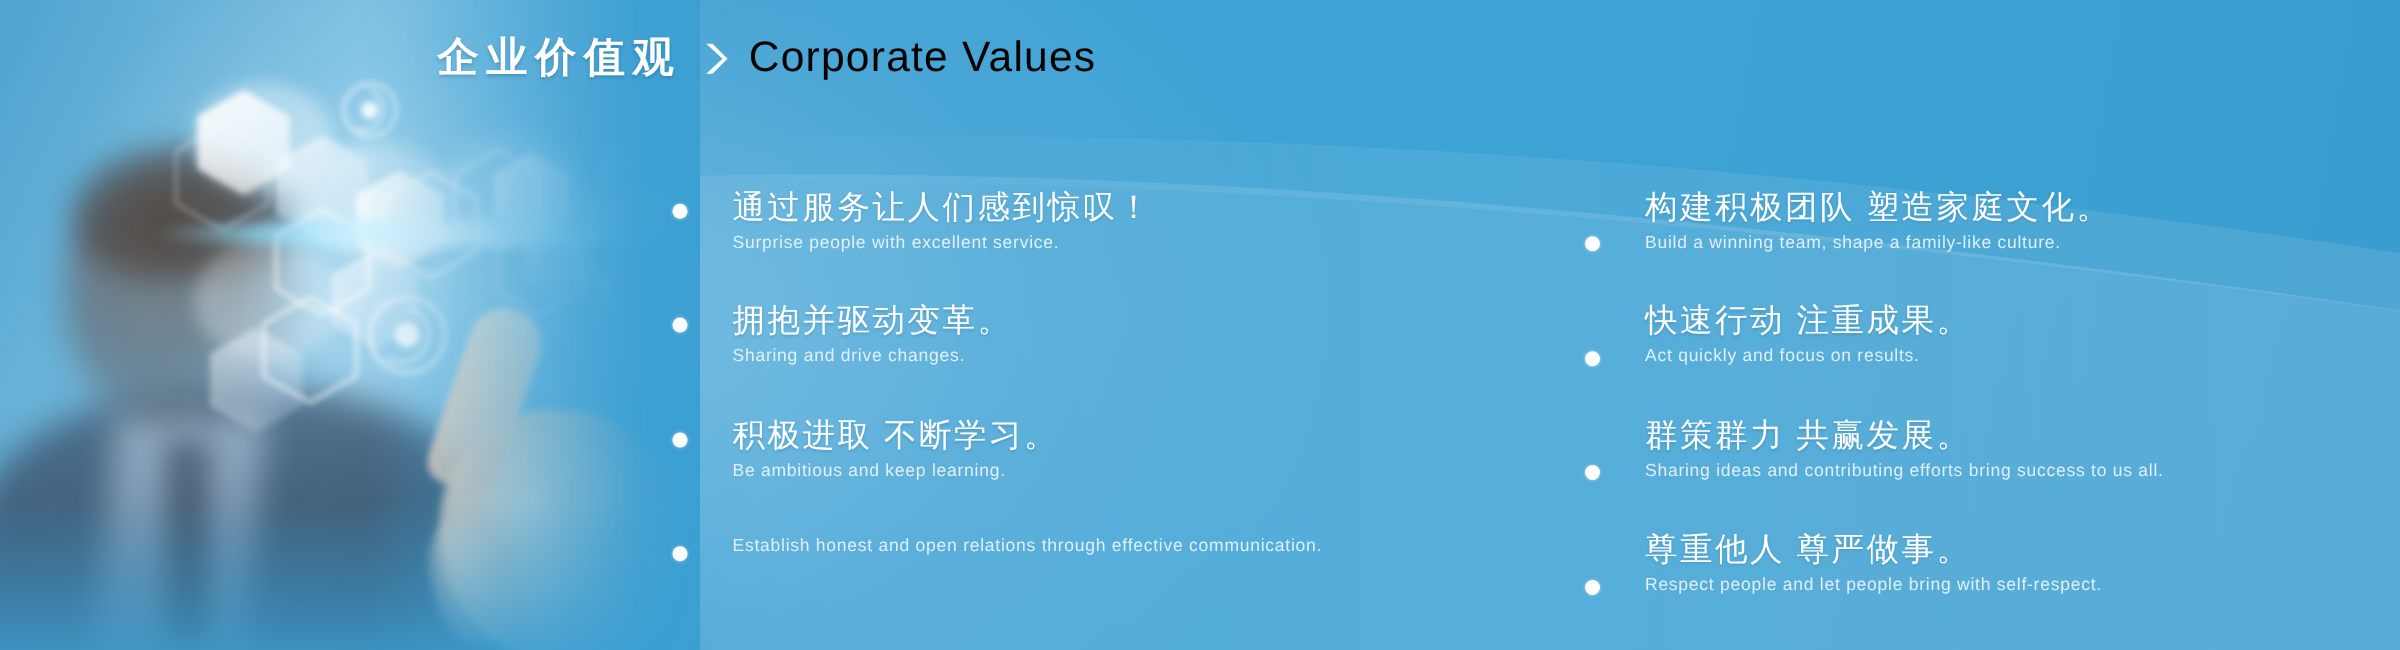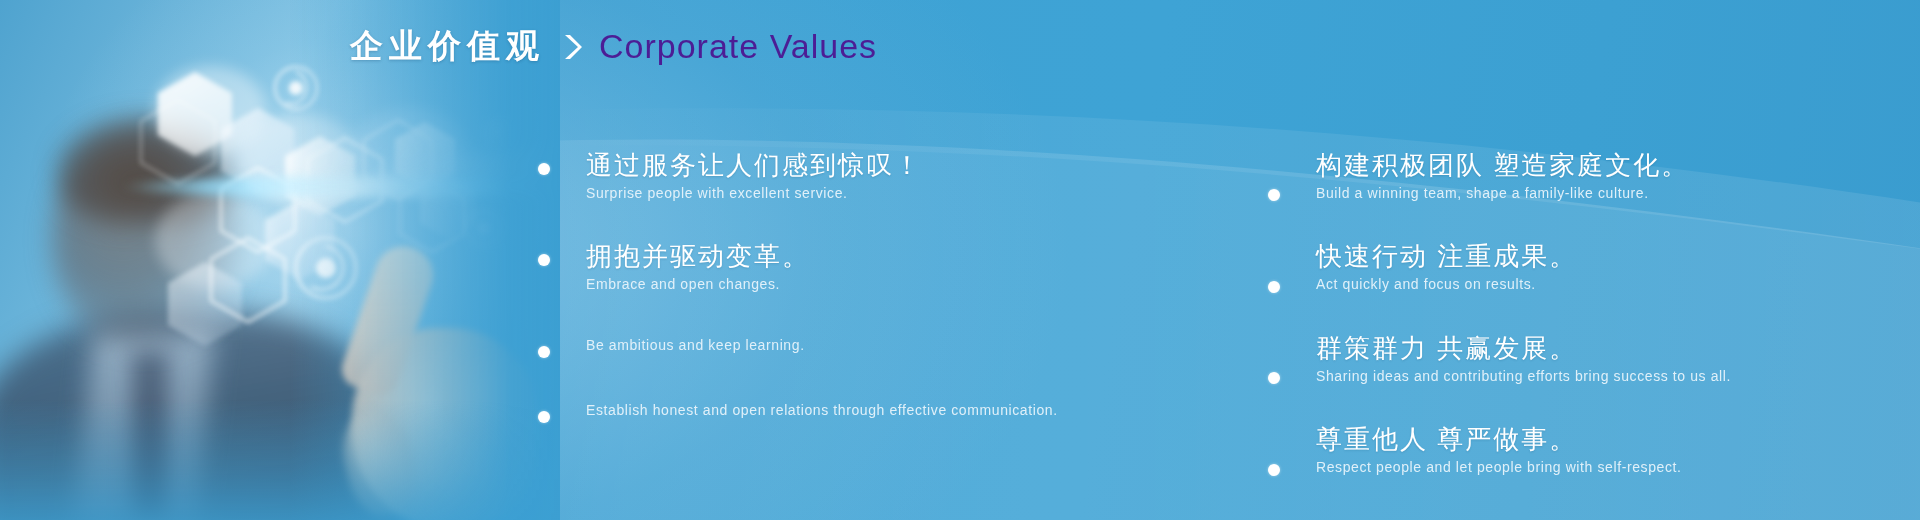--- a/index.html
+++ b/index.html
@@ -181,21 +181,21 @@
     white-space:nowrap;
   }
   .chev {
     width:22px; height:30px;
     display:block;
     flex:0 0 auto;
   }
   .header .en {
     font-size:34px;
     letter-spacing:1px;
-    color:#4c1d95;
+    color:#000000;
     font-weight:400;
     white-space:nowrap;
   }
 
   
   .columns {
     position:absolute;
     left:0; top:150px;
     width:1920px;
     display:flex;
@@ -369,26 +369,27 @@
         <div class="dot"></div>
         <div class="txt">
           <div class="cn-line">通过服务让人们感到惊叹！</div>
           <div class="en-line">Surprise people with excellent service.</div>
         </div>
       </div>
       <div class="item">
         <div class="dot"></div>
         <div class="txt">
           <div class="cn-line">拥抱并驱动变革。</div>
-          <div class="en-line">Embrace and open changes.</div>
-        </div>
-      </div>
-      <div class="item">
-        <div class="dot"></div>
-        <div class="txt">
+          <div class="en-line">Sharing and drive changes.</div>
+        </div>
+      </div>
+      <div class="item">
+        <div class="dot"></div>
+        <div class="txt">
+          <div class="cn-line">积极进取  不断学习。</div>
           <div class="en-line">Be ambitious and keep learning.</div>
         </div>
       </div>
       <div class="item">
         <div class="dot"></div>
         <div class="txt">
           <div class="en-line">Establish honest and open relations through effective communication.</div>
         </div>
       </div>
     </div>

